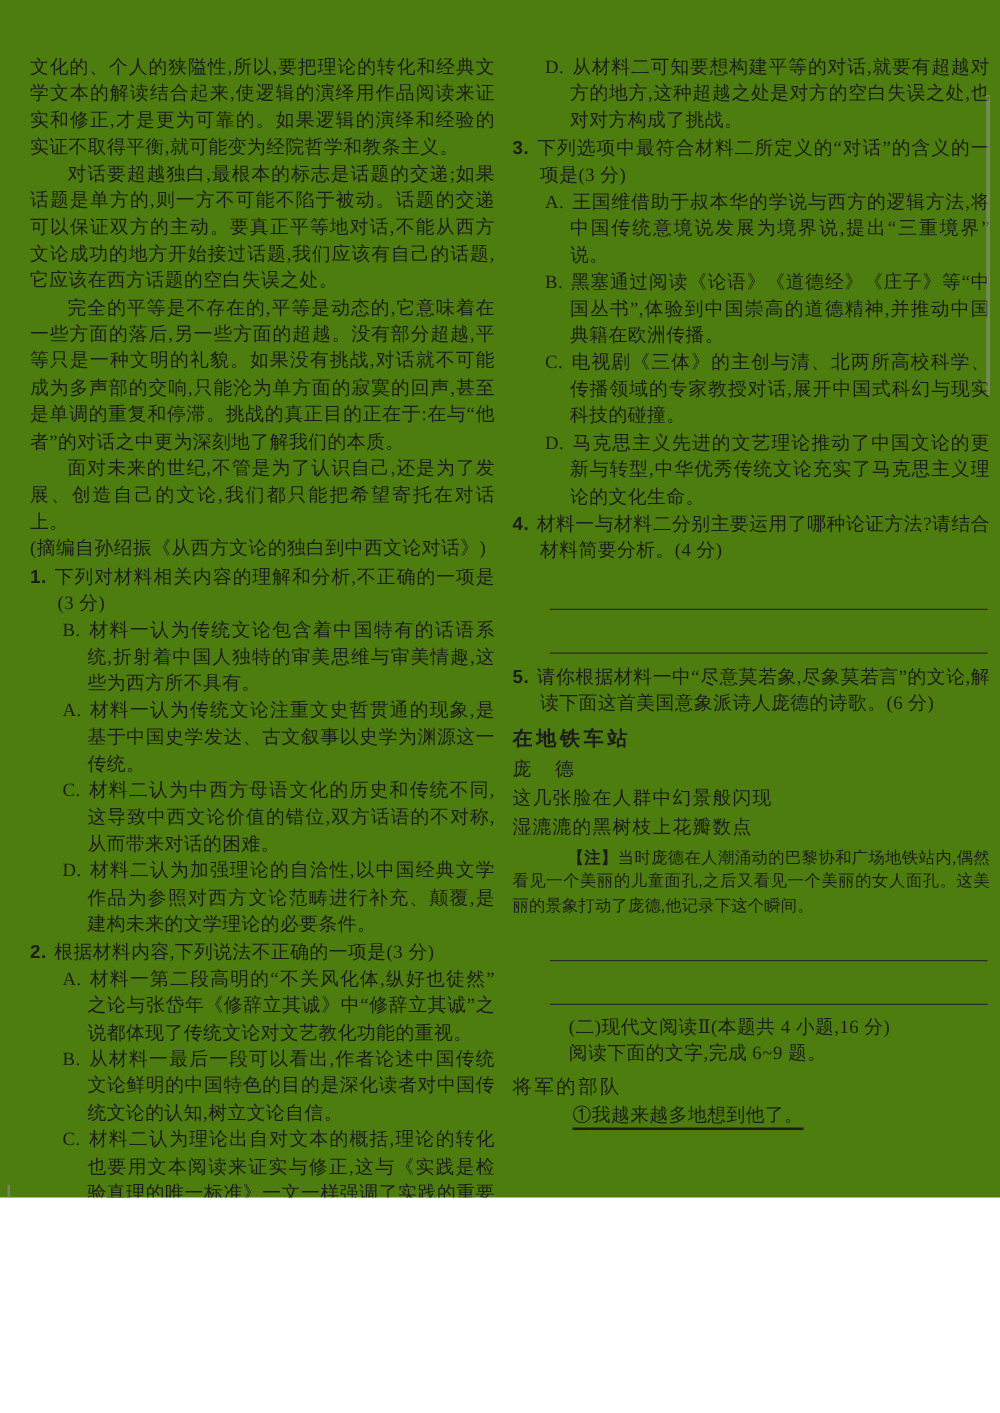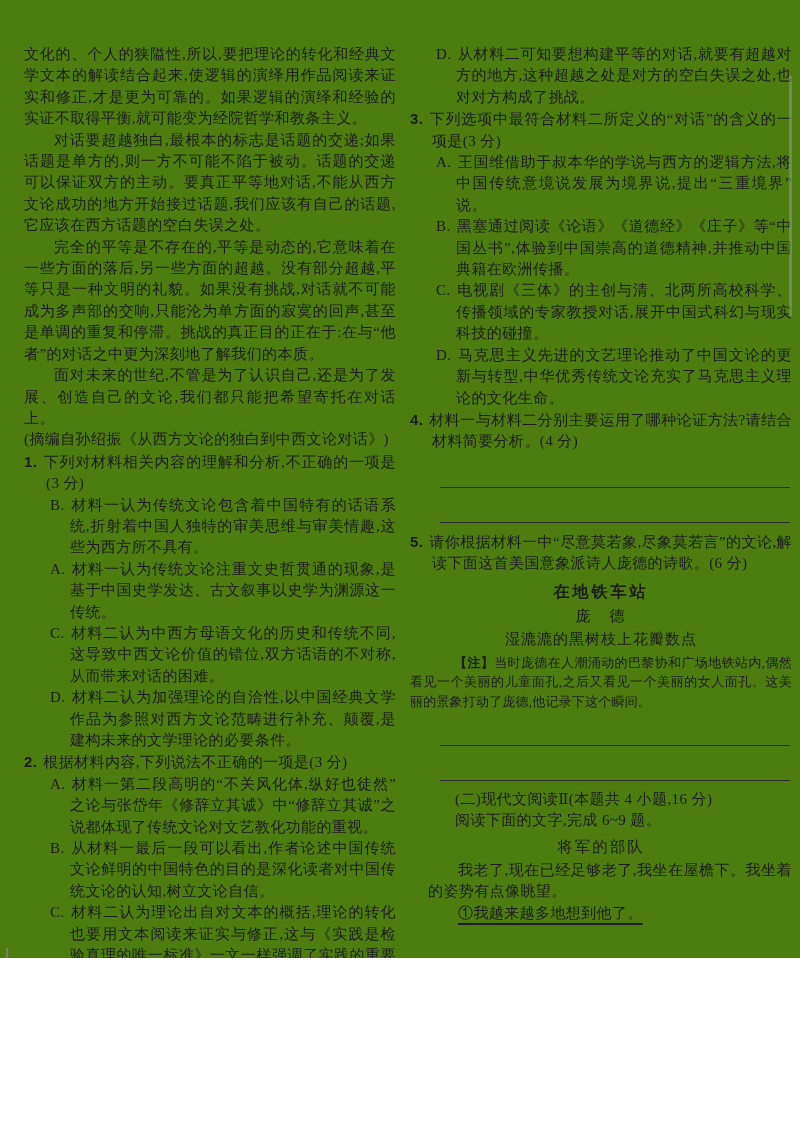--- a/index.html
+++ b/index.html
@@ -30,21 +30,21 @@
   .q-stem{padding-left:22px;text-indent:-22px;margin:0;}
   .qnum{font-weight:bold;font-family:"Liberation Sans","DejaVu Sans",sans-serif;margin-right:6px;}
   .option{padding-left:46px;text-indent:-20px;margin:0;}
   .opt-label{margin-right:6px;}
   .ans-line{
     height:28px;
     margin:6px 2px 4px 30px;
     border-bottom:1.5px solid #2b2b2b;
   }
   .ans-block{margin-bottom:8px;}
-  .center{text-align:center;text-indent:0;}
+  .center{text-align:left;text-indent:0;}
   .poem-title{font-weight:bold;font-size:16px;letter-spacing:3px;margin-top:5px;line-height:24px;}
   .poem-author{letter-spacing:2px;line-height:24px;}
   .poem-line{line-height:23px;letter-spacing:1px;}
   .note{
     font-size:13px;
     line-height:19.5px;
     letter-spacing:0.2px;
     text-indent:44px;
     margin-top:2px;
   }
@@ -165,35 +165,35 @@
           <div class="ans-line"></div>
         </div>
       </div>
 
       <div>
         <p class="q-stem">
           <span class="qnum">5.</span><span>请你根据材料一中“尽意莫若象,尽象莫若言”的文论,解读下面这首美国意象派诗人庞德的诗歌。(6 分)</span>
         </p>
         <p class="center poem-title">在地铁车站</p>
         <p class="center poem-author">庞　德</p>
+        <p class="center poem-line">这几张脸在人群中幻景般闪现</p>
         <p class="center poem-line">湿漉漉的黑树枝上花瓣数点</p>
         <p class="note noindent">
           <span class="note-label">【注】</span><span>当时庞德在人潮涌动的巴黎协和广场地铁站内,偶然看见一个美丽的儿童面孔,之后又看见一个美丽的女人面孔。这美丽的景象打动了庞德,他记录下这个瞬间。</span>
         </p>
         <div class="ans-block">
           <div class="ans-line"></div>
           <div class="ans-line"></div>
         </div>
       </div>
 
       <div>
         <p class="section-heading">(二)现代文阅读Ⅱ(本题共 4 小题,16 分)</p>
         <p class="section-intro">阅读下面的文字,完成 6~9 题。</p>
         <p class="center story-title">将军的部队</p>
-        <p class="story-para">我老了,现在已经足够老了,我坐在屋檐下。我坐着的姿势有点像眺望。</p>
         <p class="story-para u-sentence">
           <span>①</span><span>我越来越多地想到他了。</span>
         </p>
       </div>
     </div>
   </div>
 
   <div class="footer">第 2 页(共 6 页)</div>
   <div class="bottom-band"></div>
   <div class="edge-right"></div>

